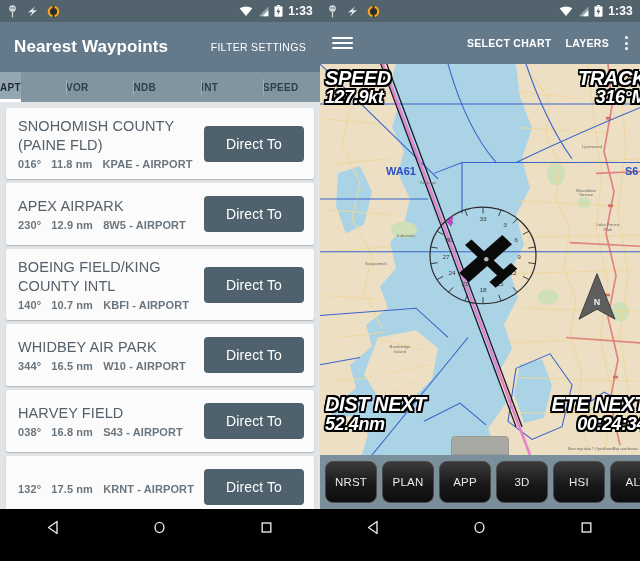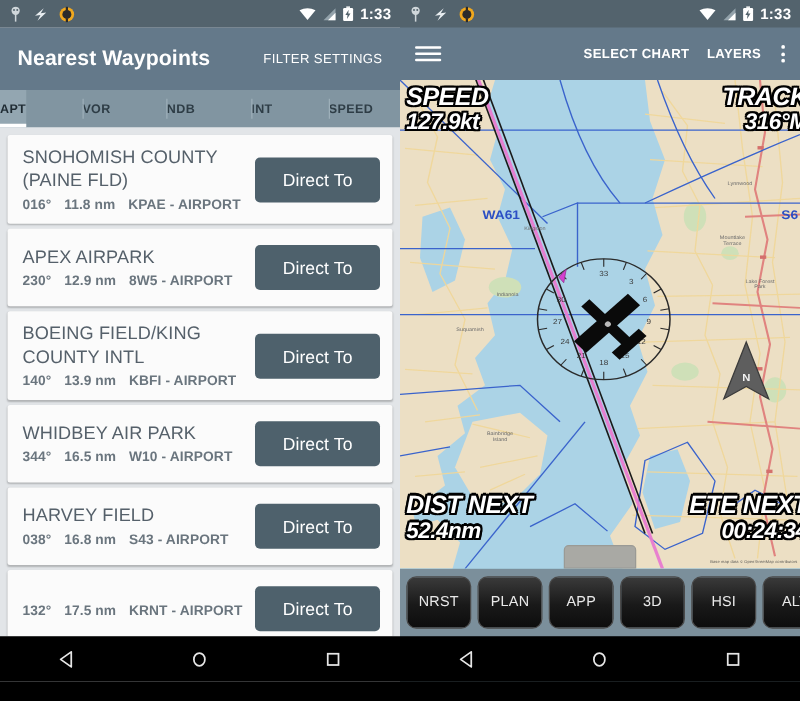--- a/index.html
+++ b/index.html
@@ -225,21 +225,21 @@
           </div>
         </div>
         <button class="direct-btn">Direct To</button>
       </div>
 
       <div class="wpcard">
         <div class="wp-info">
           <div class="wp-name">BOEING FIELD/KING COUNTY INTL</div>
           <div class="wp-meta">
             <span>140°</span>
-            <span>13.9 nm</span>
+            <span>10.7 nm</span>
             <span>KBFI - AIRPORT</span>
           </div>
         </div>
         <button class="direct-btn">Direct To</button>
       </div>
 
       <div class="wpcard">
         <div class="wp-info">
           <div class="wp-name">WHIDBEY AIR PARK</div>
           <div class="wp-meta">

